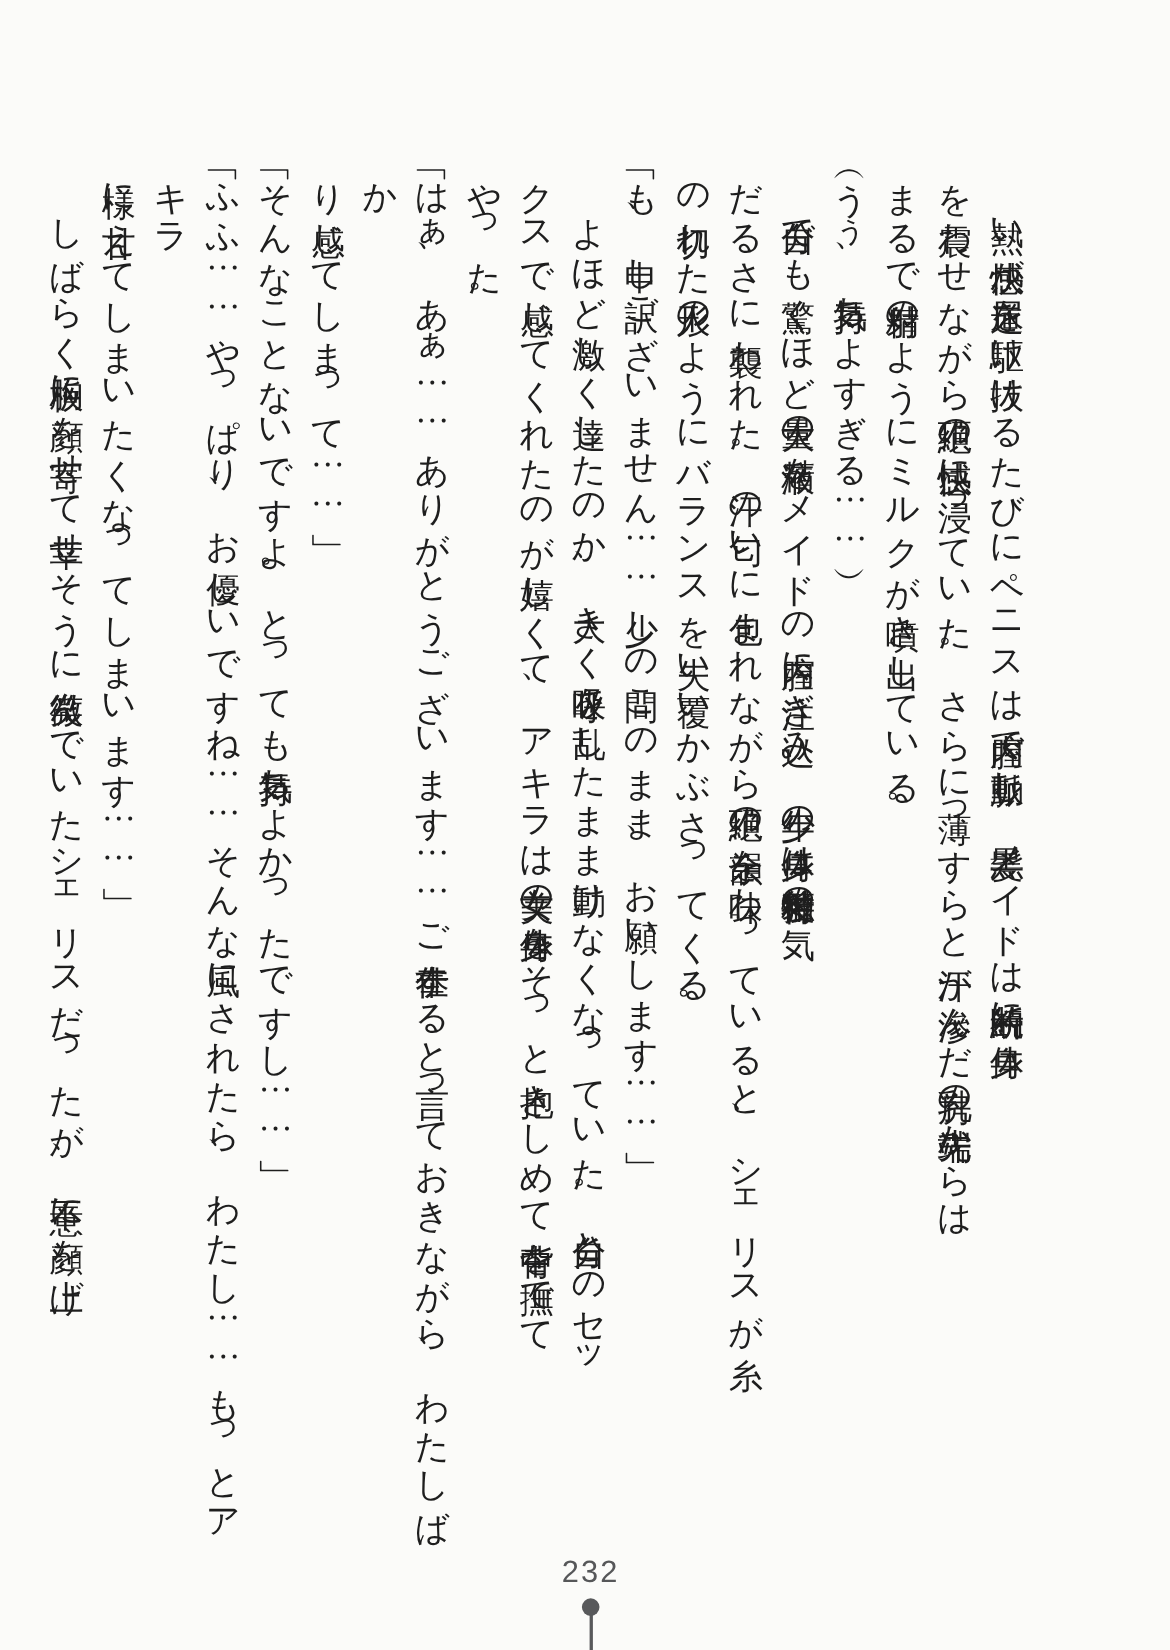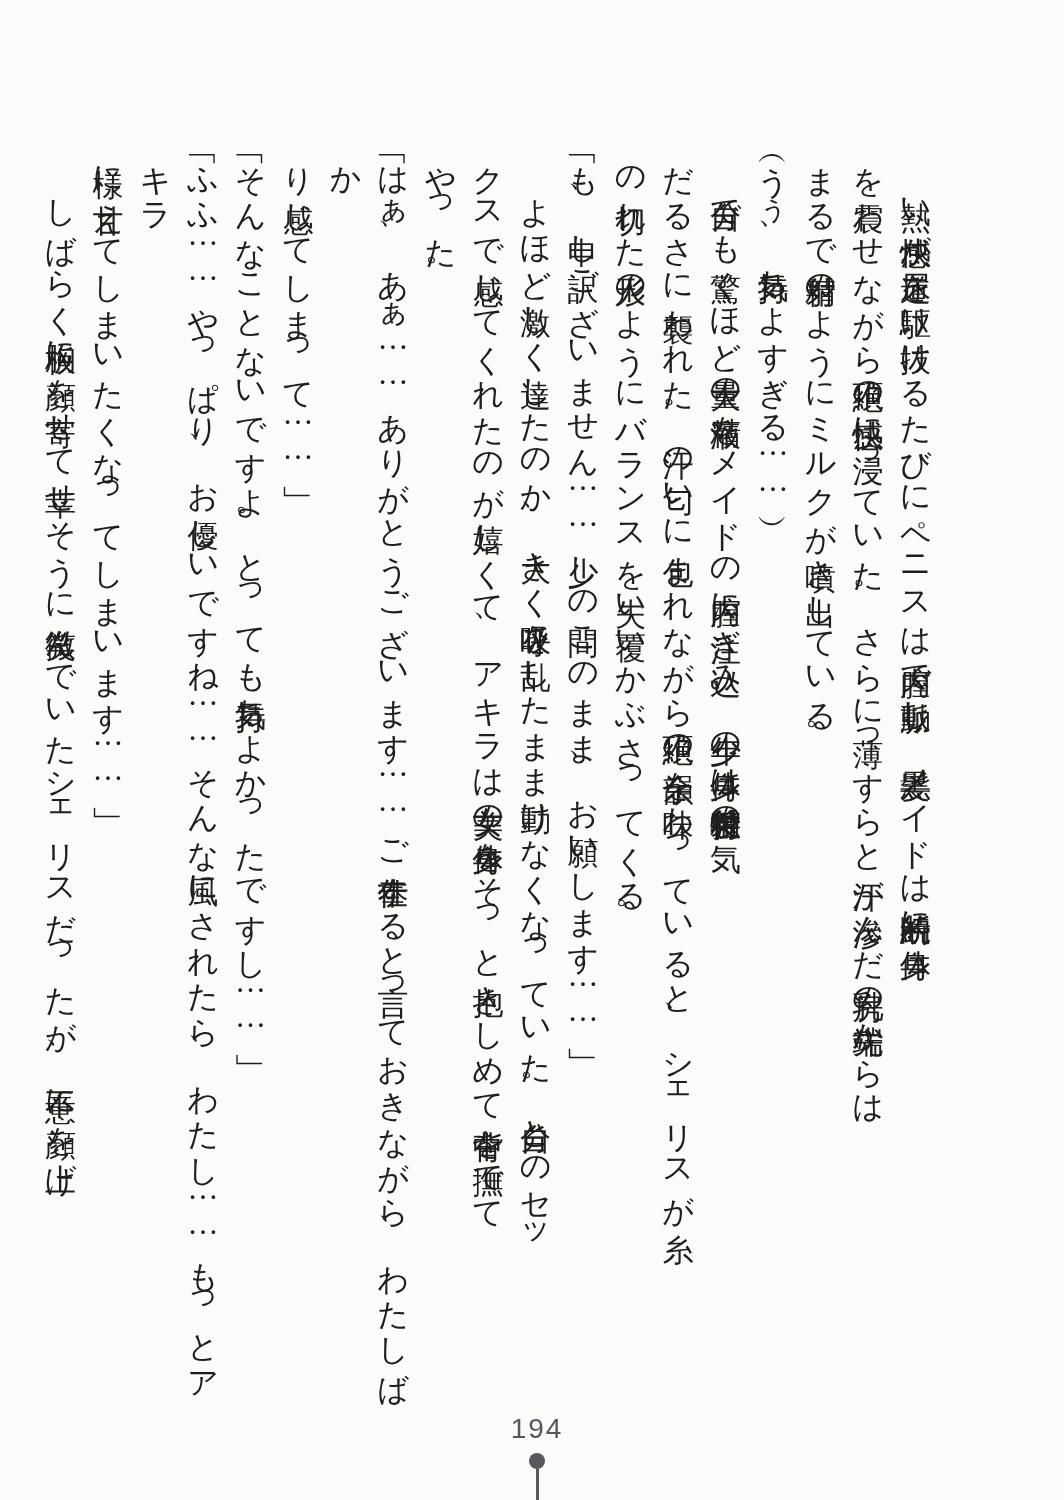--- a/index.html
+++ b/index.html
@@ -94,18 +94,18 @@
       <div class="line">やった。</div>
       <div class="line">「はぁ、あぁ……ありがとうございます……ご奉仕すると言っておきながら、わたしばか</div>
       <div class="line">り感じてしまって……」</div>
       <div class="line">「そんなことないですよ。とっても気持ちよかったですし……」</div>
       <div class="line">「ふふ……やっぱり、お優しいですね……そんな風にされたら、わたし……もっとアキラ</div>
       <div class="line">様に甘えてしまいたくなってしまいます……」</div>
       <div class="line indent">しばらく胸板に顔を寄せて幸せそうに微笑んでいたシェリスだったが、不意に顔を上げ</div>
     </div>
 
   <div class="page-footer">
-    <div class="page-number">194</div>
+    <div class="page-number">232</div>
     <div class="marker-line"></div>
     <div class="marker-dot"></div>
   </div>
 
 </div>
 
 </body></html>

